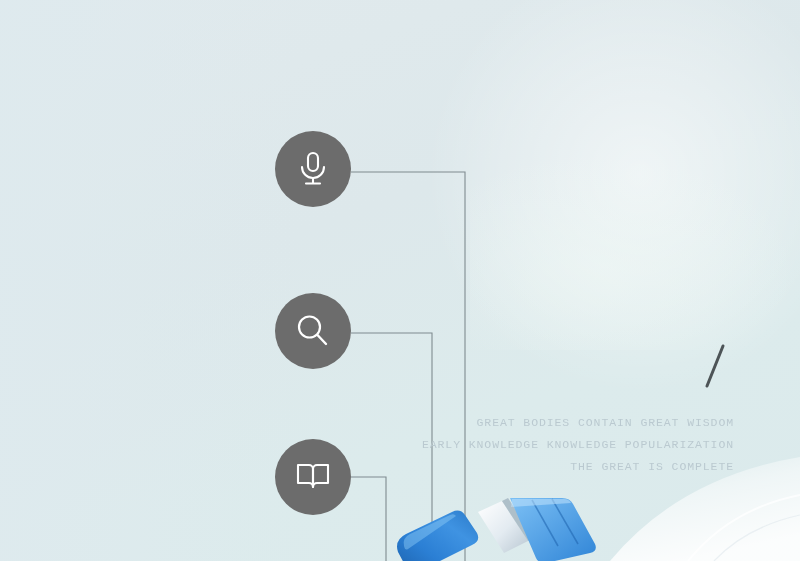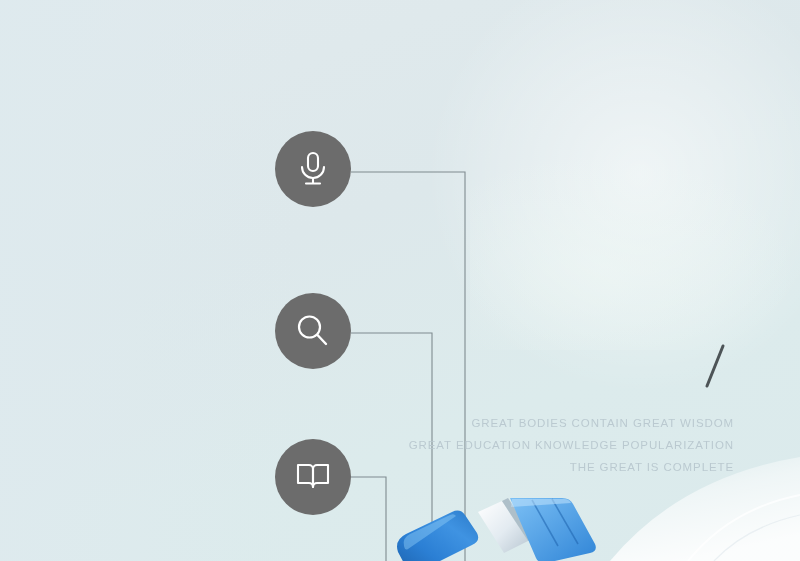--- a/index.html
+++ b/index.html
@@ -6,21 +6,21 @@
   html, body {
     margin: 0;
     padding: 0;
     background: #dfe9ec;
   }
   #stage {
     position: relative;
     width: 800px;
     height: 561px;
     overflow: hidden;
-    font-family: Liberation Sans, sans-serif;
+    font-family: Liberation Mono, monospace;
     background: #dde9ec;
   }
 
   
   .bg-base {
     position: absolute;
     inset: 0;
     background:
       linear-gradient(160deg, #e1eaed 0%, #dde8eb 40%, #dcebec 70%, #dbeaec 100%);
   }
@@ -145,21 +145,21 @@
 
   <div class="node" style="left:275px; top:439px;">
     <svg width="38" height="32" viewBox="0 0 38 32">
       <path d="M4 4 h11 a4 4 0 0 1 4 4 v18 a4 4 0 0 0 -4 -4 h-11 z" fill="none" stroke="#ffffff" stroke-width="2.1" stroke-linejoin="round"></path>
       <path d="M34 4 h-11 a4 4 0 0 0 -4 4 v18 a4 4 0 0 1 4 -4 h11 z" fill="none" stroke="#ffffff" stroke-width="2.1" stroke-linejoin="round"></path>
     </svg>
   </div>
 
   <div class="taglines">
     <div>GREAT BODIES CONTAIN GREAT WISDOM</div>
-    <div>GREAT EDUCATION KNOWLEDGE POPULARIZATION</div>
+    <div>EARLY KNOWLEDGE KNOWLEDGE POPULARIZATION</div>
     <div>THE GREAT IS COMPLETE</div>
   </div>
 
   <svg class="slash" viewBox="0 0 22 46">
     <line x1="19" y1="3" x2="3" y2="43" stroke="#4d5457" stroke-width="3" stroke-linecap="round"></line>
   </svg>
 
   <svg class="device" viewBox="0 0 230 70">
     <defs>
       <linearGradient id="gBlueBody" x1="0" y1="1" x2="1" y2="0">

